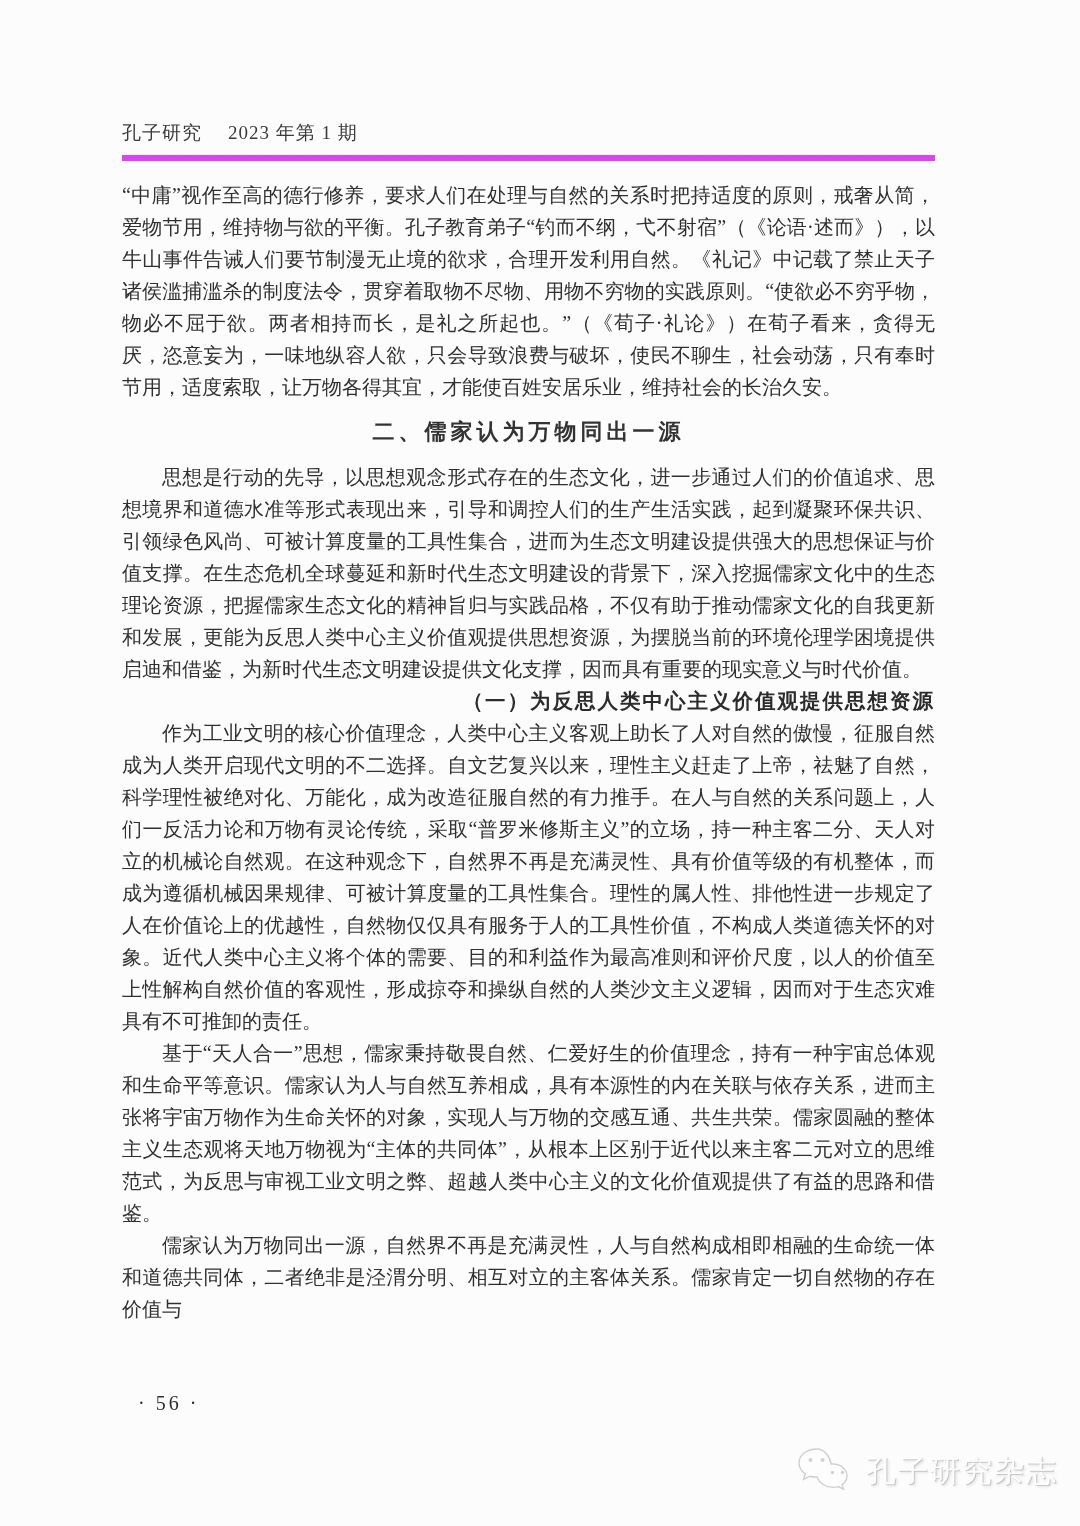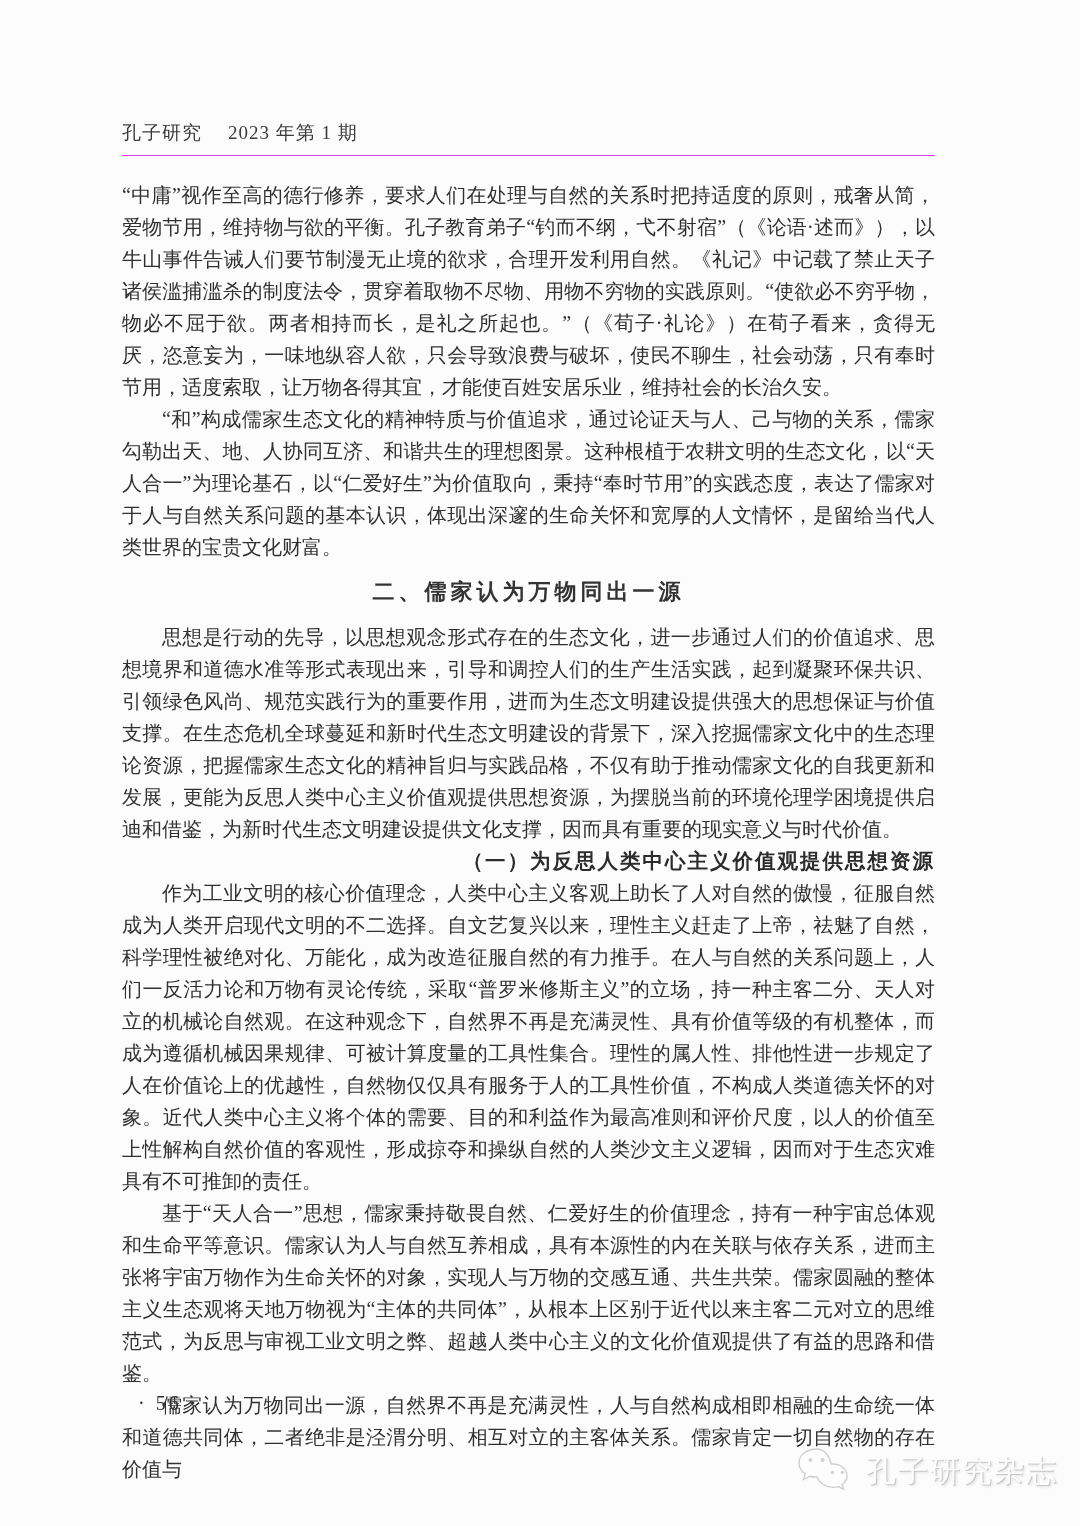--- a/index.html
+++ b/index.html
@@ -18,21 +18,21 @@
   }
   .page-header {
     position: absolute;
     left: 122px;
     top: 120px;
     width: 813px;
     font-size: 19px;
     letter-spacing: 1px;
     color: #3a3a3a;
     padding-bottom: 9px;
-    border-bottom: 1px solid #d946ef;
+    border-bottom: 6px solid #d946ef;
   }
   .page-header .journal-title { margin-right: 26px; }
   .article {
     position: absolute;
     left: 122px;
     top: 170px;
     width: 813px;
     margin-top: 9px;
   }
   .para {
@@ -91,23 +91,22 @@
 <body>
 
 <div class="sheet">
 
   <header class="page-header">
     <span class="journal-title">孔子研究</span><span class="journal-issue">2023 年第 1 期</span>
   </header>
 
   <main class="article">
     <p class="para noindent">“中庸”视作至高的德行修养，要求人们在处理与自然的关系时把持适度的原则，戒奢从简，爱物节用，维持物与欲的平衡。孔子教育弟子“钓而不纲，弋不射宿”（《论语·述而》），以牛山事件告诫人们要节制漫无止境的欲求，合理开发利用自然。《礼记》中记载了禁止天子诸侯滥捕滥杀的制度法令，贯穿着取物不尽物、用物不穷物的实践原则。“使欲必不穷乎物，物必不屈于欲。两者相持而长，是礼之所起也。”（《荀子·礼论》）在荀子看来，贪得无厌，恣意妄为，一味地纵容人欲，只会导致浪费与破坏，使民不聊生，社会动荡，只有奉时节用，适度索取，让万物各得其宜，才能使百姓安居乐业，维持社会的长治久安。</p>
-    <p class="para">“和”构成儒家生态文化的精神特质与价值追求，通过论证天与人、己与物的关系，儒家勾勒出天、地、人协同互济、和谐共生的理想图景。这种根植于农耕文明的生态文化，以“天人合一”为理论基石，以“仁爱好生”为价值取向，秉持“奉时节用”的实践态度，表达了儒家对于人与自然关系问题的基本认识，体现出深邃的生命关怀和宽厚的人文情怀，是留给当代人类世界的宝贵文化财富。</p>
     <h2 class="section-heading">二、儒家认为万物同出一源</h2>
-    <p class="para">思想是行动的先导，以思想观念形式存在的生态文化，进一步通过人们的价值追求、思想境界和道德水准等形式表现出来，引导和调控人们的生产生活实践，起到凝聚环保共识、引领绿色风尚、规范实践行为的重要作用，进而为生态文明建设提供强大的思想保证与价值支撑。在生态危机全球蔓延和新时代生态文明建设的背景下，深入挖掘儒家文化中的生态理论资源，把握儒家生态文化的精神旨归与实践品格，不仅有助于推动儒家文化的自我更新和发展，更能为反思人类中心主义价值观提供思想资源，为摆脱当前的环境伦理学困境提供启迪和借鉴，为新时代生态文明建设提供文化支撑，因而具有重要的现实意义与时代价值。</p>
+    <p class="para">思想是行动的先导，以思想观念形式存在的生态文化，进一步通过人们的价值追求、思想境界和道德水准等形式表现出来，引导和调控人们的生产生活实践，起到凝聚环保共识、引领绿色风尚、可被计算度量的工具性集合，进而为生态文明建设提供强大的思想保证与价值支撑。在生态危机全球蔓延和新时代生态文明建设的背景下，深入挖掘儒家文化中的生态理论资源，把握儒家生态文化的精神旨归与实践品格，不仅有助于推动儒家文化的自我更新和发展，更能为反思人类中心主义价值观提供思想资源，为摆脱当前的环境伦理学困境提供启迪和借鉴，为新时代生态文明建设提供文化支撑，因而具有重要的现实意义与时代价值。</p>
     <h3 class="sub-heading">（一）为反思人类中心主义价值观提供思想资源</h3>
     <p class="para">作为工业文明的核心价值理念，人类中心主义客观上助长了人对自然的傲慢，征服自然成为人类开启现代文明的不二选择。自文艺复兴以来，理性主义赶走了上帝，祛魅了自然，科学理性被绝对化、万能化，成为改造征服自然的有力推手。在人与自然的关系问题上，人们一反活力论和万物有灵论传统，采取“普罗米修斯主义”的立场，持一种主客二分、天人对立的机械论自然观。在这种观念下，自然界不再是充满灵性、具有价值等级的有机整体，而成为遵循机械因果规律、可被计算度量的工具性集合。理性的属人性、排他性进一步规定了人在价值论上的优越性，自然物仅仅具有服务于人的工具性价值，不构成人类道德关怀的对象。近代人类中心主义将个体的需要、目的和利益作为最高准则和评价尺度，以人的价值至上性解构自然价值的客观性，形成掠夺和操纵自然的人类沙文主义逻辑，因而对于生态灾难具有不可推卸的责任。</p>
     <p class="para">基于“天人合一”思想，儒家秉持敬畏自然、仁爱好生的价值理念，持有一种宇宙总体观和生命平等意识。儒家认为人与自然互养相成，具有本源性的内在关联与依存关系，进而主张将宇宙万物作为生命关怀的对象，实现人与万物的交感互通、共生共荣。儒家圆融的整体主义生态观将天地万物视为“主体的共同体”，从根本上区别于近代以来主客二元对立的思维范式，为反思与审视工业文明之弊、超越人类中心主义的文化价值观提供了有益的思路和借鉴。</p>
     <p class="para">儒家认为万物同出一源，自然界不再是充满灵性，人与自然构成相即相融的生命统一体和道德共同体，二者绝非是泾渭分明、相互对立的主客体关系。儒家肯定一切自然物的存在价值与</p>
   </main>
 
   <div class="page-number">· 56 ·</div>
 
   <div class="watermark">
     <span>

